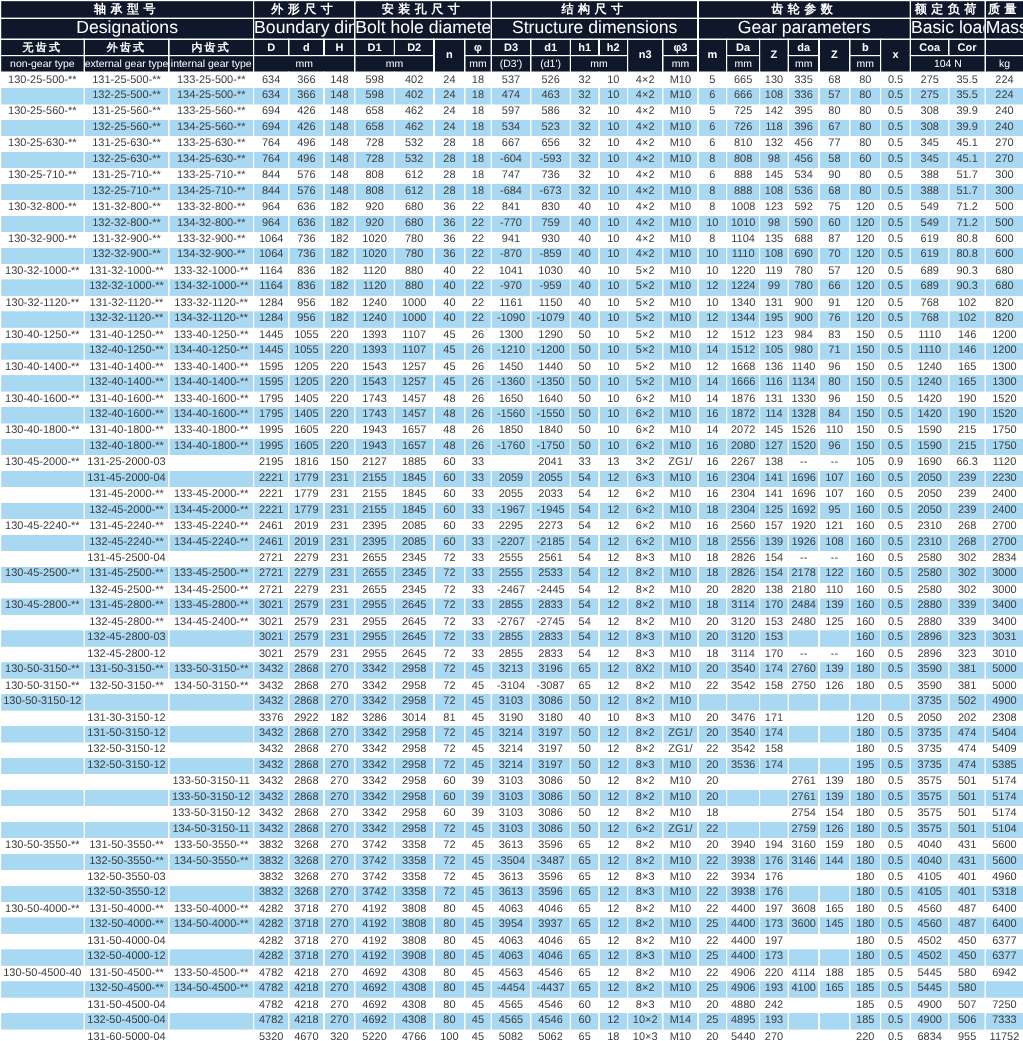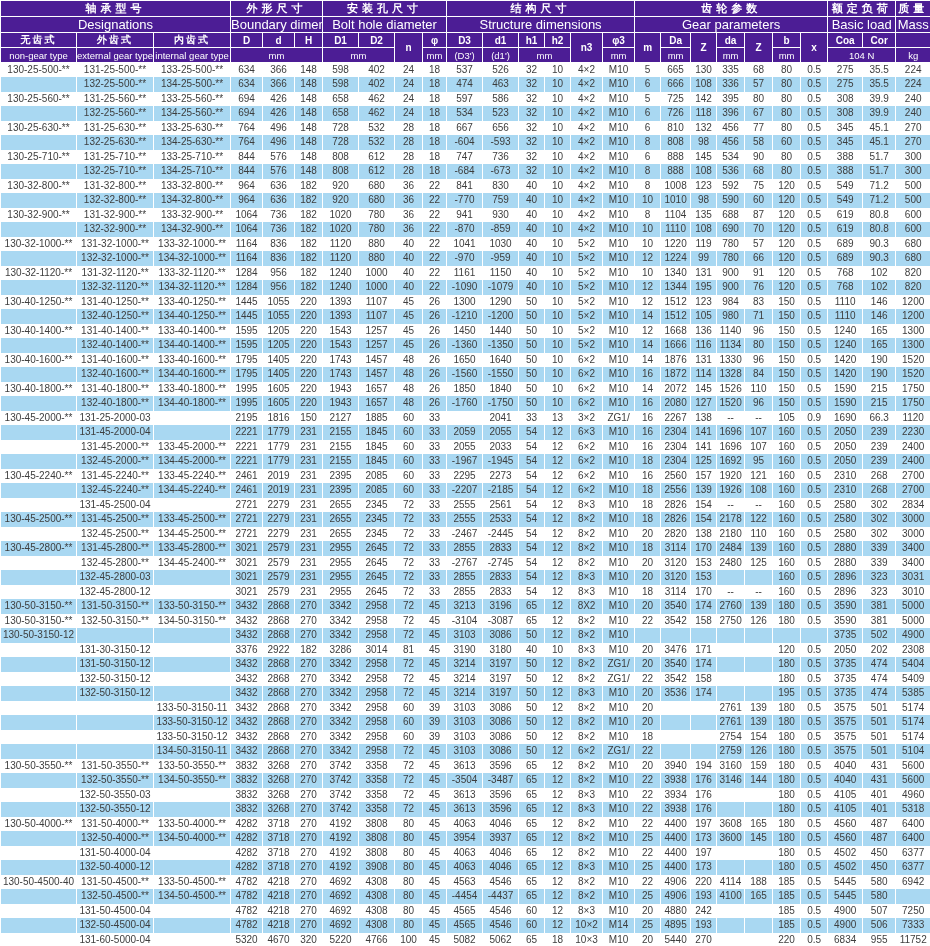--- a/index.html
+++ b/index.html
@@ -1,22 +1,22 @@
 <!DOCTYPE html>
 <html><head>
 <meta charset="utf-8">
 <style>
   html,body{margin:0;padding:0;background:#fff;}
   body{width:930px;height:946px;overflow:hidden;
        font-family:"Liberation Sans","DejaVu Sans",sans-serif;}
   table{border-collapse:collapse;table-layout:fixed;width:930px;height:946px;}
   th,td{padding:0;overflow:hidden;white-space:nowrap;text-align:center;vertical-align:middle;}
-  thead th{background:#4c1d95;color:#fff;border:1px solid #fff;font-weight:bold;}
+  thead th{background:#0f172a;color:#fff;border:1px solid #fff;font-weight:bold;}
   .g-zh{font-size:11px;letter-spacing:4px;height:15px;}
-  .g-en{font-size:13px;font-weight:normal;height:14px;letter-spacing:0;}
+  .g-en{font-size:16px;font-weight:normal;height:14px;letter-spacing:0;}
   .c-lab{font-size:10px;height:14px;}
   .c-unit{font-size:9.5px;font-weight:normal;height:14px;margin-top:32px;}
   .des-zh{font-size:10px;letter-spacing:2px;}
   .des-en{font-size:9.5px;font-weight:normal;letter-spacing:0;}
   tbody td{font-size:10px;color:#3d3d3d;line-height:1;
            border-left:1px solid rgba(255,255,255,.9);
            border-right:1px solid rgba(255,255,255,.9);}
   tbody tr{height:14.5px;background:#ffffff;}
   tbody tr:nth-child(even){background:#a9d8f2;}
 </style>

